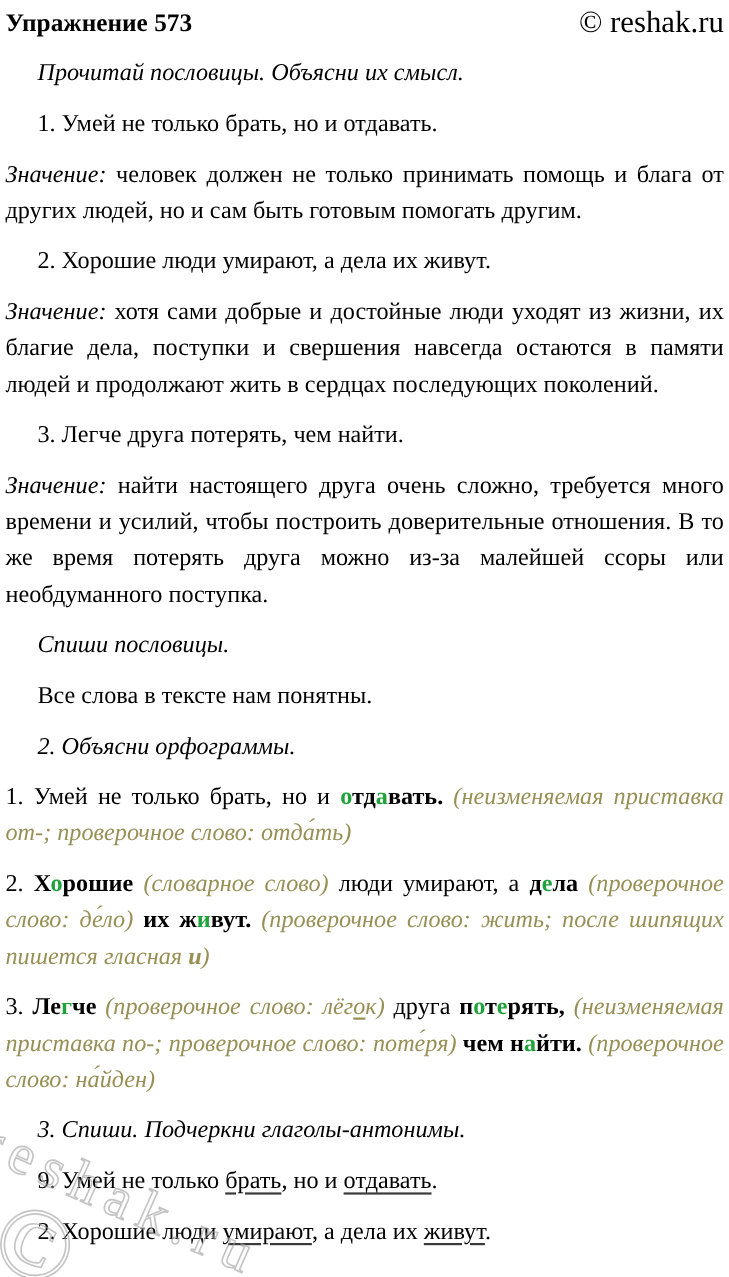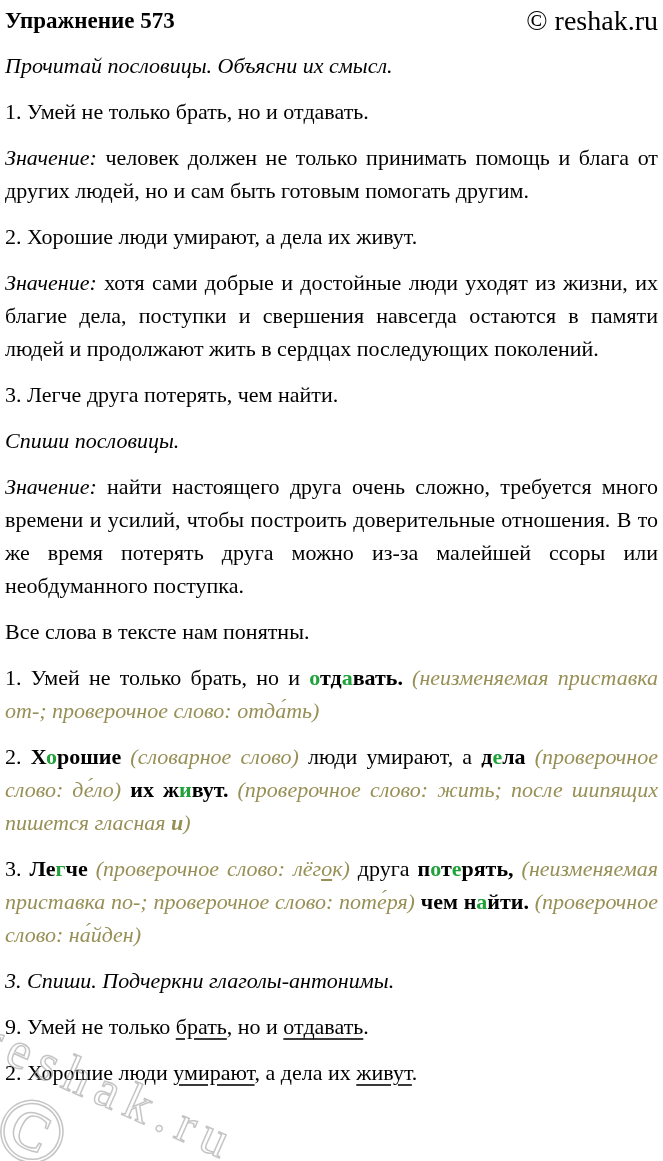--- a/index.html
+++ b/index.html
@@ -37,21 +37,21 @@
     margin:0;
   }
   .copyright{
     font-size:28px;
   }
   p.line{
     margin:13px 0 0 0;
     line-height:33px;
     text-align:justify;
   }
-  p.single{text-align:left;}
+  p.single{text-align:left;margin-left:29px;}
   .italic{font-style:italic;}
   
   .seg-p{}
   .seg-i{font-style:italic;}
   .seg-b{font-weight:bold;}
   .seg-g{font-weight:bold;color:var(--green);}
   .seg-n{font-style:italic;color:var(--note);}
   .seg-nb{font-style:italic;font-weight:bold;color:var(--note);}
   .seg-nu{font-style:italic;color:var(--note);text-decoration:underline;text-underline-offset:3px;}
   .seg-u{text-decoration:underline;text-decoration-thickness:2px;text-underline-offset:4px;text-decoration-color:#3a3a3a;}
@@ -93,26 +93,27 @@
 
   <p class="line single italic">Прочитай пословицы. Объясни их смысл.</p>
 
   <p class="line single">1. Умей не только брать, но и отдавать.</p>
   <p class="line"><span class="seg-i">Значение:</span><span class="seg-p"> человек должен не только принимать помощь и блага от других людей, но и сам быть готовым помогать другим.</span></p>
 
   <p class="line single">2. Хорошие люди умирают, а дела их живут.</p>
   <p class="line"><span class="seg-i">Значение:</span><span class="seg-p"> хотя сами добрые и достойные люди уходят из жизни, их благие дела, поступки и свершения навсегда остаются в памяти людей и продолжают жить в сердцах последующих поколений.</span></p>
 
   <p class="line single">3. Легче друга потерять, чем найти.</p>
+  <p class="line"><span class="seg-i">Значение:</span><span class="seg-p"> найти настоящего друга очень сложно, требуется много времени и усилий, чтобы построить доверительные отношения. В то же время потерять друга можно из-за малейшей ссоры или необдуманного поступка.</span></p>
+
   <p class="line single italic">Спиши пословицы.</p>
-
-  <p class="line"><span class="seg-i">Значение:</span><span class="seg-p"> найти настоящего друга очень сложно, требуется много времени и усилий, чтобы построить доверительные отношения. В то же время потерять друга можно из-за малейшей ссоры или необдуманного поступка.</span></p>
 
   <p class="line single">Все слова в тексте нам понятны.</p>
 
+  <p class="line single italic">2. Объясни орфограммы.</p>
 
   <p class="line"><span class="seg-p">1. Умей не только брать, но и </span><span class="seg-g">о</span><span class="seg-b">тд</span><span class="seg-g">а</span><span class="seg-b">вать.</span><span class="seg-p"> </span><span class="seg-n">(неизменяемая приставка от-; проверочное слово: отда́ть)</span></p>
   <p class="line"><span class="seg-p">2. </span><span class="seg-b">Х</span><span class="seg-g">о</span><span class="seg-b">рошие</span><span class="seg-p"> </span><span class="seg-n">(словарное слово)</span><span class="seg-p"> люди умирают, а </span><span class="seg-b">д</span><span class="seg-g">е</span><span class="seg-b">ла</span><span class="seg-p"> </span><span class="seg-n">(проверочное слово: де́ло)</span><span class="seg-p"> </span><span class="seg-b">их ж</span><span class="seg-g">и</span><span class="seg-b">вут.</span><span class="seg-p"> </span><span class="seg-n">(проверочное слово: жить; после шипящих пишется гласная </span><span class="seg-nb">и</span><span class="seg-n">)</span></p>
   <p class="line"><span class="seg-p">3. </span><span class="seg-b">Ле</span><span class="seg-g">г</span><span class="seg-b">че</span><span class="seg-p"> </span><span class="seg-n">(проверочное слово: лёг</span><span class="seg-nu">о</span><span class="seg-n">к)</span><span class="seg-p"> друга </span><span class="seg-b">п</span><span class="seg-g">о</span><span class="seg-b">т</span><span class="seg-g">е</span><span class="seg-b">рять,</span><span class="seg-p"> </span><span class="seg-n">(неизменяемая приставка по-; проверочное слово: поте́ря)</span><span class="seg-p"> </span><span class="seg-b">чем н</span><span class="seg-g">а</span><span class="seg-b">йти.</span><span class="seg-p"> </span><span class="seg-n">(проверочное слово: на́йден)</span></p>
 
   <p class="line single italic">3. Спиши. Подчеркни глаголы-антонимы.</p>
 
   <p class="line single"><span class="seg-p">9. Умей не только </span><span class="seg-u">брать</span><span class="seg-p">, но и </span><span class="seg-u">отдавать</span><span class="seg-p">.</span></p>
   <p class="line single"><span class="seg-p">2. Хорошие люди </span><span class="seg-u">умирают</span><span class="seg-p">, а дела их </span><span class="seg-u">живут</span><span class="seg-p">.</span></p>
 

